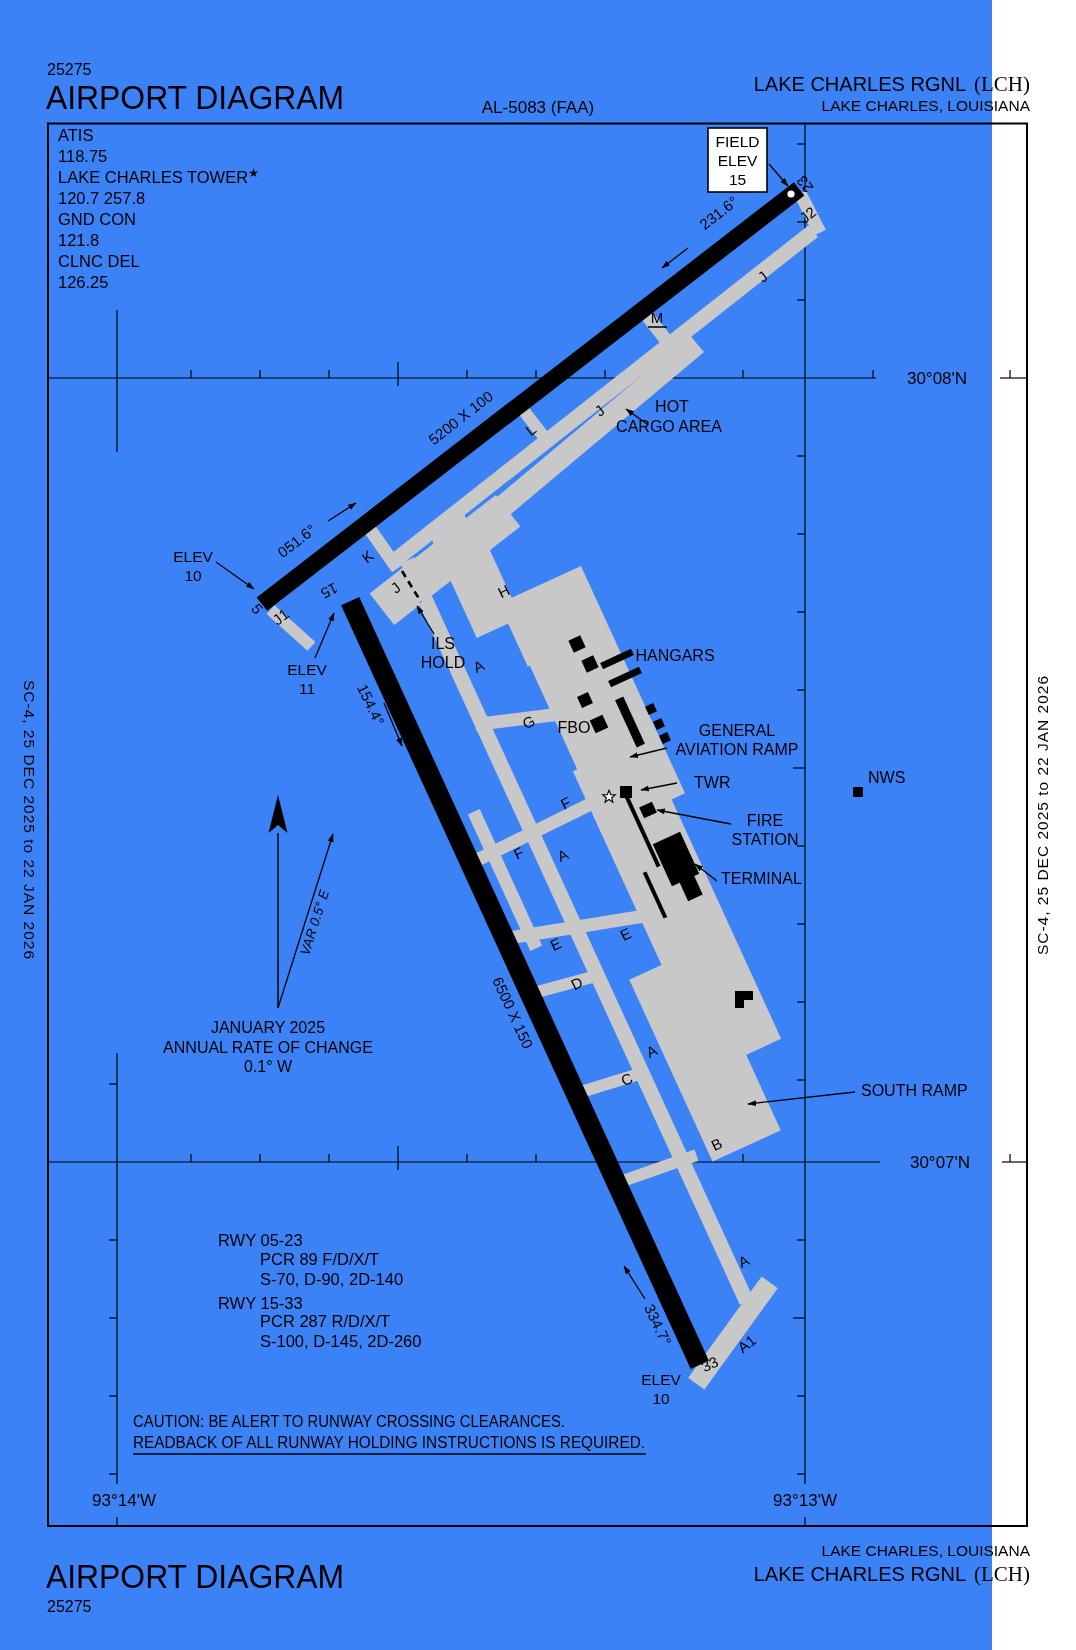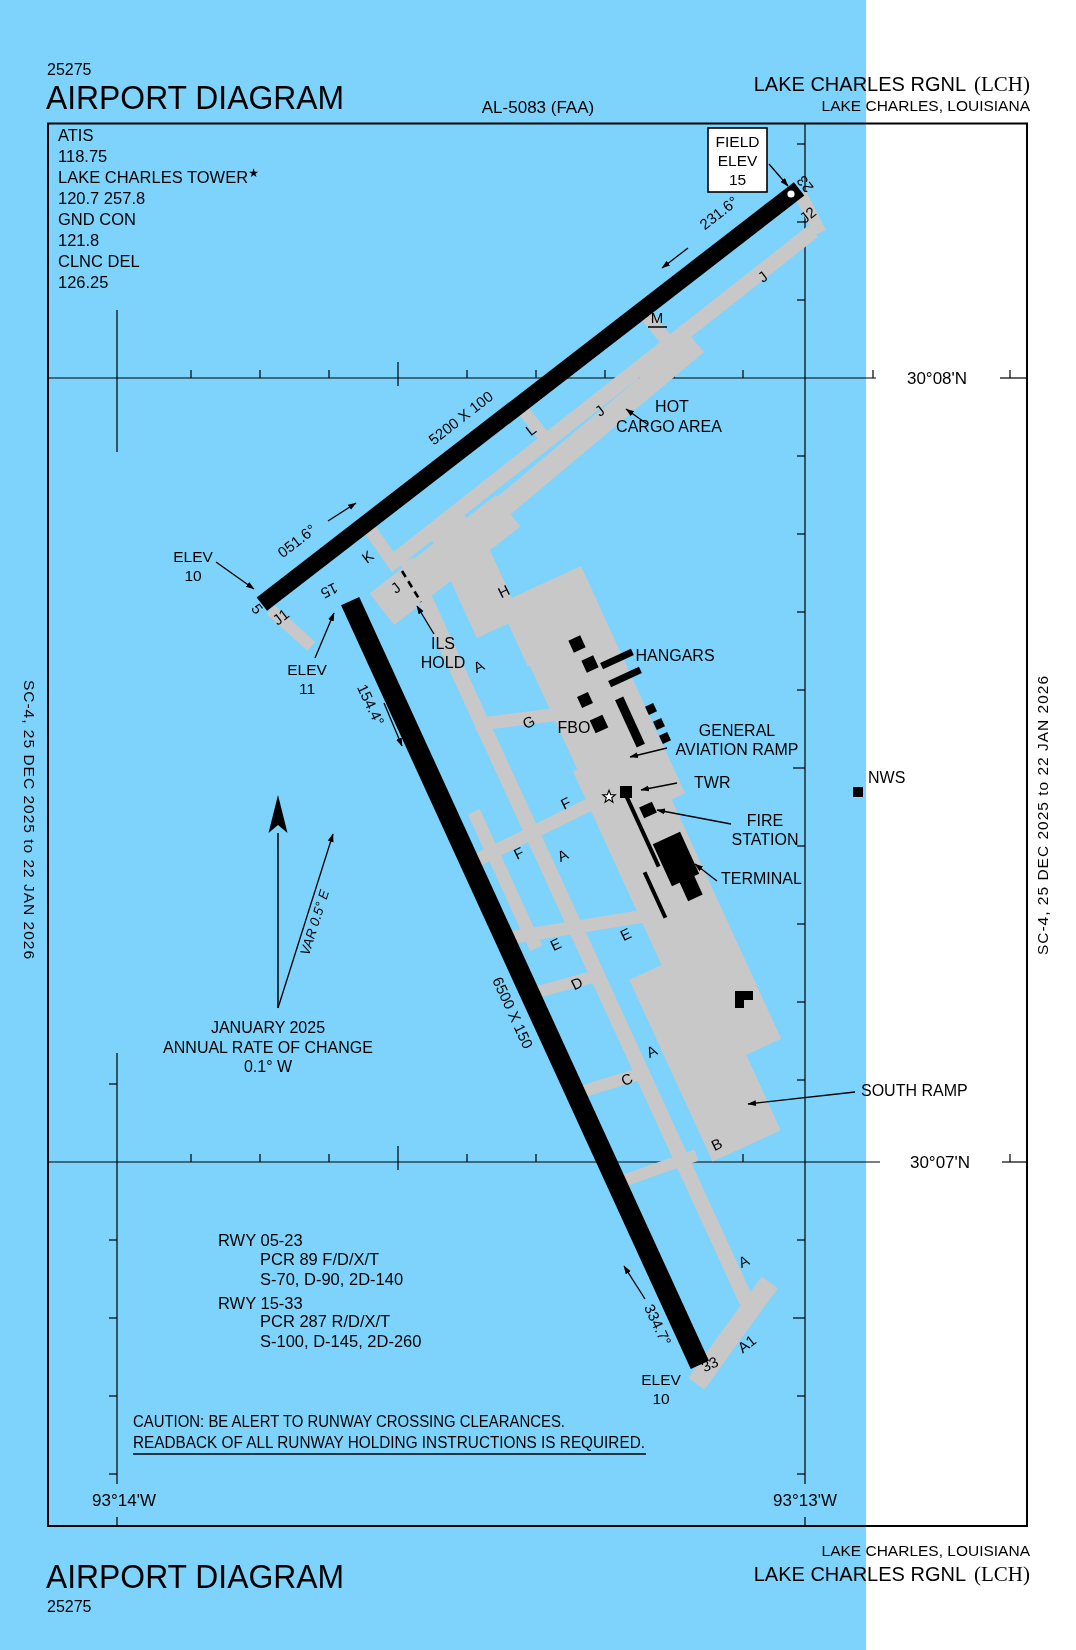--- a/index.html
+++ b/index.html
@@ -1,16 +1,16 @@
 <!DOCTYPE html>
 <html><head>
 <meta charset="utf-8">
 <style>
   html,body{margin:0;padding:0;background:#ffffff;}
-  .page{position:relative;width:866px;height:1650px;background:#7dd3fc;
+  .page{position:relative;width:992px;height:1650px;background:#3b82f6;
         font-family:"Liberation Sans", sans-serif;}
   svg{display:block;}
   text{fill:#000;font-family:"Liberation Sans", sans-serif;}
   .serif{font-family:"Liberation Serif", serif;}
   .ttl{font-size:34px;}
   .comm{font-size:16.5px;}
   .lbl{font-size:15.5px;}
   .sm{font-size:15px;}
   .coord{font-size:17px;}
   .mid{font-size:16px;}

